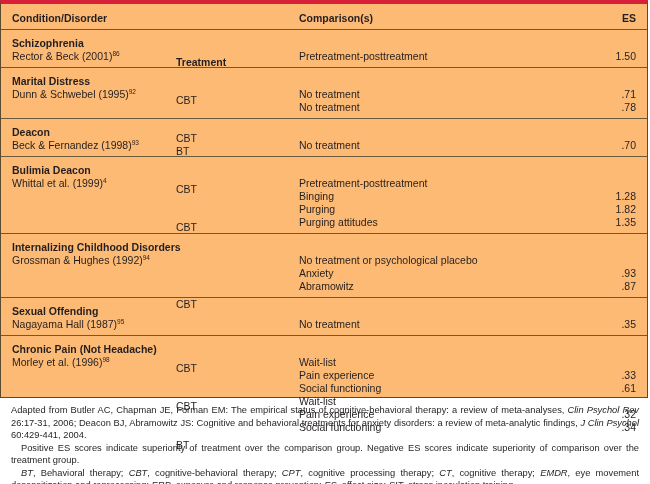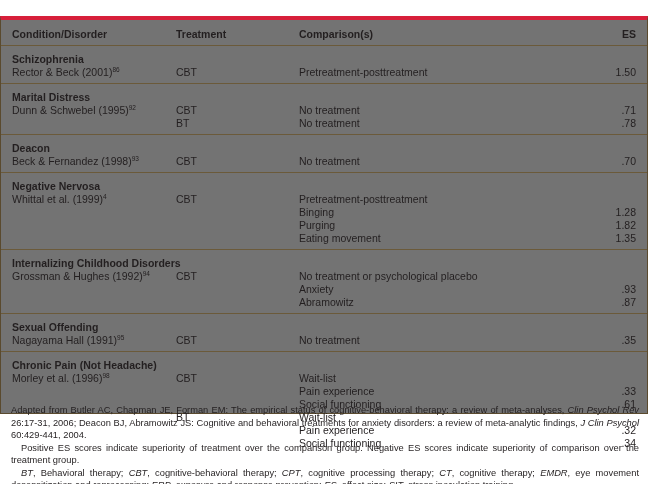--- a/index.html
+++ b/index.html
@@ -1,21 +1,21 @@
 <!DOCTYPE html>
 <html><head>
 <meta charset="utf-8">
 <style>
   html, body { margin: 0; padding: 0; background: #ffffff; }
   body { width: 650px; height: 484px; overflow: hidden; font-family: "Liberation Sans", sans-serif; color: #231f20; }
-  .table-wrap { position: absolute; left: 0; top: 16px; width: 648px; height: 398px; background: #737373; border-top: 4px solid #d71f3a; border-left: 1px solid #5a4a2e; border-right: 1px solid #5a4a2e; border-bottom: 1px solid #5a4a2e; box-sizing: border-box; }
+  .table-wrap { position: absolute; left: 0; top: 0; width: 648px; height: 398px; background: #fdba74; border-top: 4px solid #d71f3a; border-left: 1px solid #5a4a2e; border-right: 1px solid #5a4a2e; border-bottom: 1px solid #5a4a2e; box-sizing: border-box; }
   .row { position: absolute; left: 0; right: 0; font-size: 10.5px; line-height: 13px; }
   .hdr { font-weight: bold; }
   .c1 { position: absolute; left: 11px; }
-  .c2 { position: absolute; left: 175px; }
+  .c2 { position: absolute; left: 175px; margin-top: 44px; }
   .c3 { position: absolute; left: 298px; }
   .c4 { position: absolute; right: 11px; text-align: right; }
   .divider { position: absolute; left: 0; right: 0; height: 0; border-top: 1.5px solid #6b5a3a; }
   .bold { font-weight: bold; }
   sup { font-size: 6.5px; line-height: 0; vertical-align: 4px; }
   .notes { position: absolute; left: 11px; top: 404px; width: 628px; font-size: 9.3px; line-height: 12.5px; color: #231f20; }
   .notes p { margin: 0; text-align: justify; }
   .notes .indent { text-indent: 10px; }
 </style>
 </head>
@@ -66,41 +66,41 @@
         <div class="row" style="top: 135px;">
           <span class="c1"><span>Beck &amp; Fernandez (1998)</span><sup>93</sup></span>
           <span class="c2">CBT</span>
           <span class="c3">No treatment</span>
           <span class="c4">.70</span>
         </div>
       </div>
       <div class="divider" style="top: 152px;"></div>
       <div>
         <div class="row" style="top: 160px;">
-          <span class="c1 bold">Negative Nervosa</span>
+          <span class="c1 bold">Bulimia Deacon</span>
         </div>
         <div class="row" style="top: 173px;">
           <span class="c1"><span>Whittal et al. (1999)</span><sup>4</sup></span>
           <span class="c2">CBT</span>
           <span class="c3">Pretreatment-posttreatment</span>
           <span class="c4"></span>
         </div>
         <div class="row" style="top: 186px;">
           <span class="c2"></span>
           <span class="c3">Binging</span>
           <span class="c4">1.28</span>
         </div>
         <div class="row" style="top: 199px;">
           <span class="c2"></span>
           <span class="c3">Purging</span>
           <span class="c4">1.82</span>
         </div>
         <div class="row" style="top: 212px;">
           <span class="c2"></span>
-          <span class="c3">Eating movement</span>
+          <span class="c3">Purging attitudes</span>
           <span class="c4">1.35</span>
         </div>
       </div>
       <div class="divider" style="top: 229px;"></div>
       <div>
         <div class="row" style="top: 237px;">
           <span class="c1 bold">Internalizing Childhood Disorders</span>
         </div>
         <div class="row" style="top: 250px;">
           <span class="c1"><span>Grossman &amp; Hughes (1992)</span><sup>94</sup></span>
@@ -118,21 +118,21 @@
           <span class="c3">Abramowitz</span>
           <span class="c4">.87</span>
         </div>
       </div>
       <div class="divider" style="top: 293px;"></div>
       <div>
         <div class="row" style="top: 301px;">
           <span class="c1 bold">Sexual Offending</span>
         </div>
         <div class="row" style="top: 314px;">
-          <span class="c1"><span>Nagayama Hall (1991)</span><sup>95</sup></span>
+          <span class="c1"><span>Nagayama Hall (1987)</span><sup>95</sup></span>
           <span class="c2">CBT</span>
           <span class="c3">No treatment</span>
           <span class="c4">.35</span>
         </div>
       </div>
       <div class="divider" style="top: 331px;"></div>
       <div>
         <div class="row" style="top: 339px;">
           <span class="c1 bold">Chronic Pain (Not Headache)</span>
         </div>

